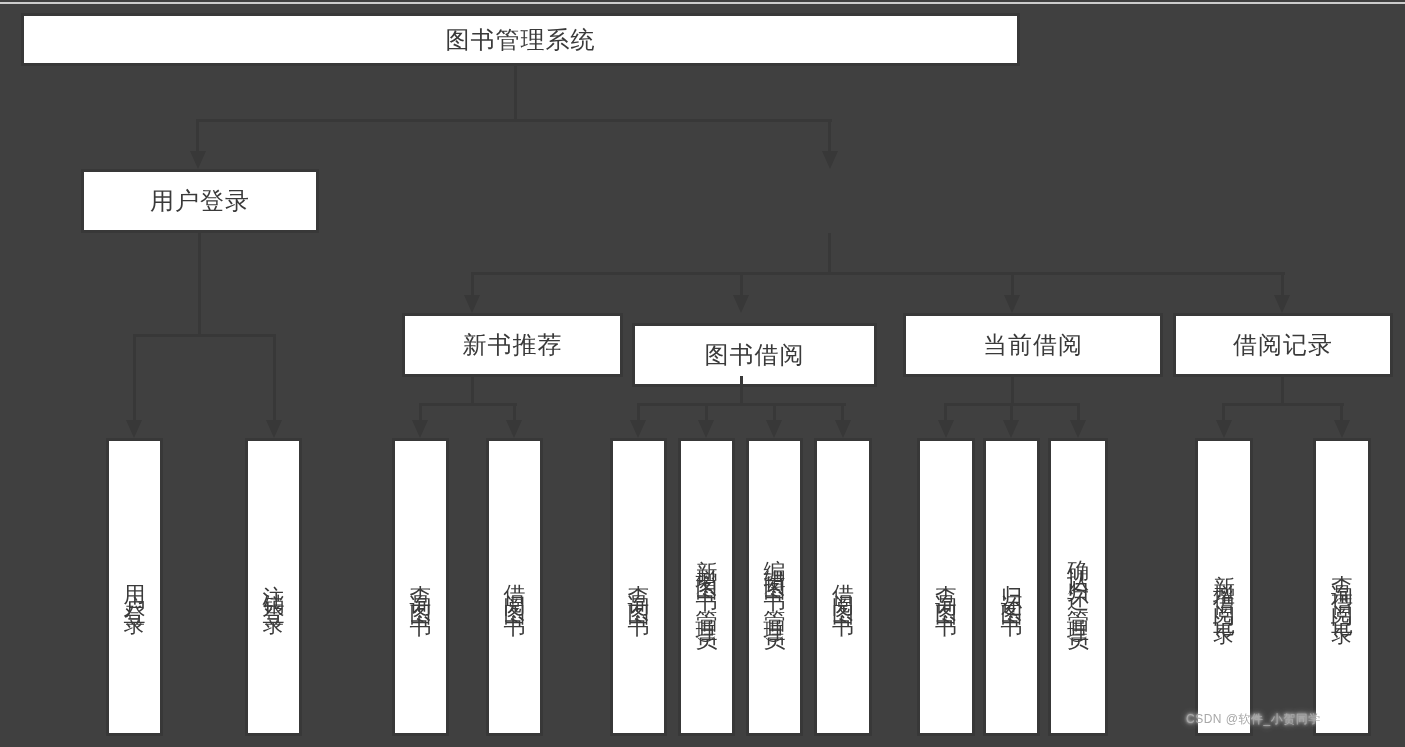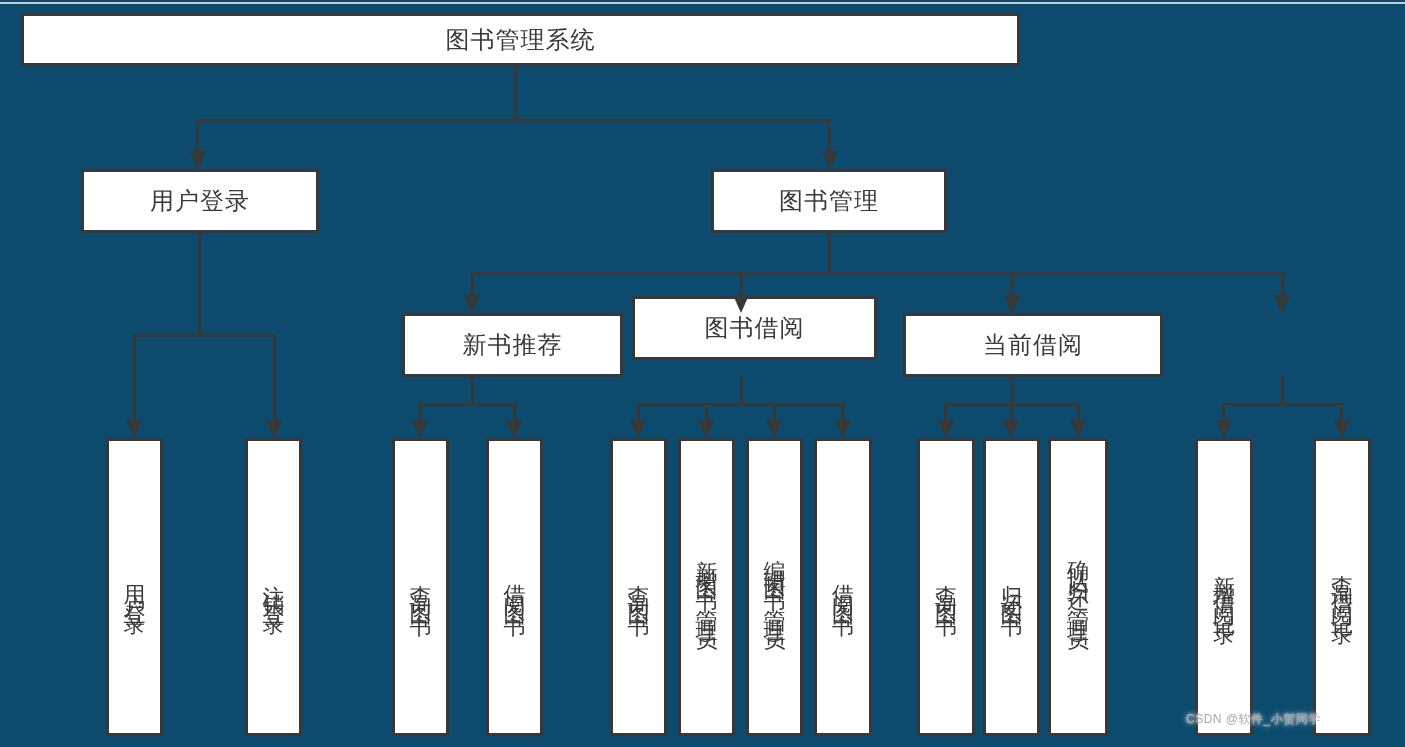--- a/index.html
+++ b/index.html
@@ -1,19 +1,19 @@
 <!DOCTYPE html>
 <html><head>
 <meta charset="utf-8">
 <style>
   html,body{margin:0;padding:0;background:#ffffff;}
   .canvas{
     position:relative;
     width:1405px;height:747px;
-    background:#0c4a6e;
+    background:#404040;
     font-family:"Liberation Sans","DejaVu Sans",sans-serif;
     overflow:hidden;
   }
   .toprule{position:absolute;left:0;top:2px;width:1405px;height:2px;background:#cccccc;}
   .hbox{
     position:absolute;box-sizing:border-box;
     border:3px solid #383838;background:#ffffff;
     display:flex;align-items:center;justify-content:center;
     font-size:24px;color:#3a3a3a;letter-spacing:1px;
   }
@@ -46,32 +46,32 @@
 
   <div class="toprule"></div>
 
   <div class="hbox" style="left:21px;top:13px;width:999px;height:53px;">
     <span>图书管理系统</span>
   </div>
 
   <div class="hbox" style="left:81px;top:169px;width:238px;height:64px;">
     <span>用户登录</span>
   </div>
-  <div class="hbox" style="left:711px;top:169px;width:236px;height:64px;">
-    <span>图书管理</span>
-  </div>
 
   <div class="hbox" style="left:362px;top:313px;width:221px;height:64px;margin-left:40px;">
     <span>新书推荐</span>
   </div>
-  <div class="hbox" style="left:632px;top:296px;width:245px;height:64px;text-align:right;">
+  <div class="hbox" style="left:632px;top:323px;width:245px;height:64px;text-align:right;">
     <span>图书借阅</span>
   </div>
   <div class="hbox" style="left:903px;top:313px;width:260px;height:64px;">
     <span>当前借阅</span>
+  </div>
+  <div class="hbox" style="left:1173px;top:313px;width:220px;height:64px;">
+    <span>借阅记录</span>
   </div>
 
   <div class="vbox" style="left:106px;top:438px;width:57px;height:298px;">
     <span>用户登录</span>
   </div>
   <div class="vbox" style="left:245px;top:438px;width:57px;height:298px;">
     <span>注销登录</span>
   </div>
 
   <div class="vbox" style="left:392px;top:438px;width:57px;height:298px;">

